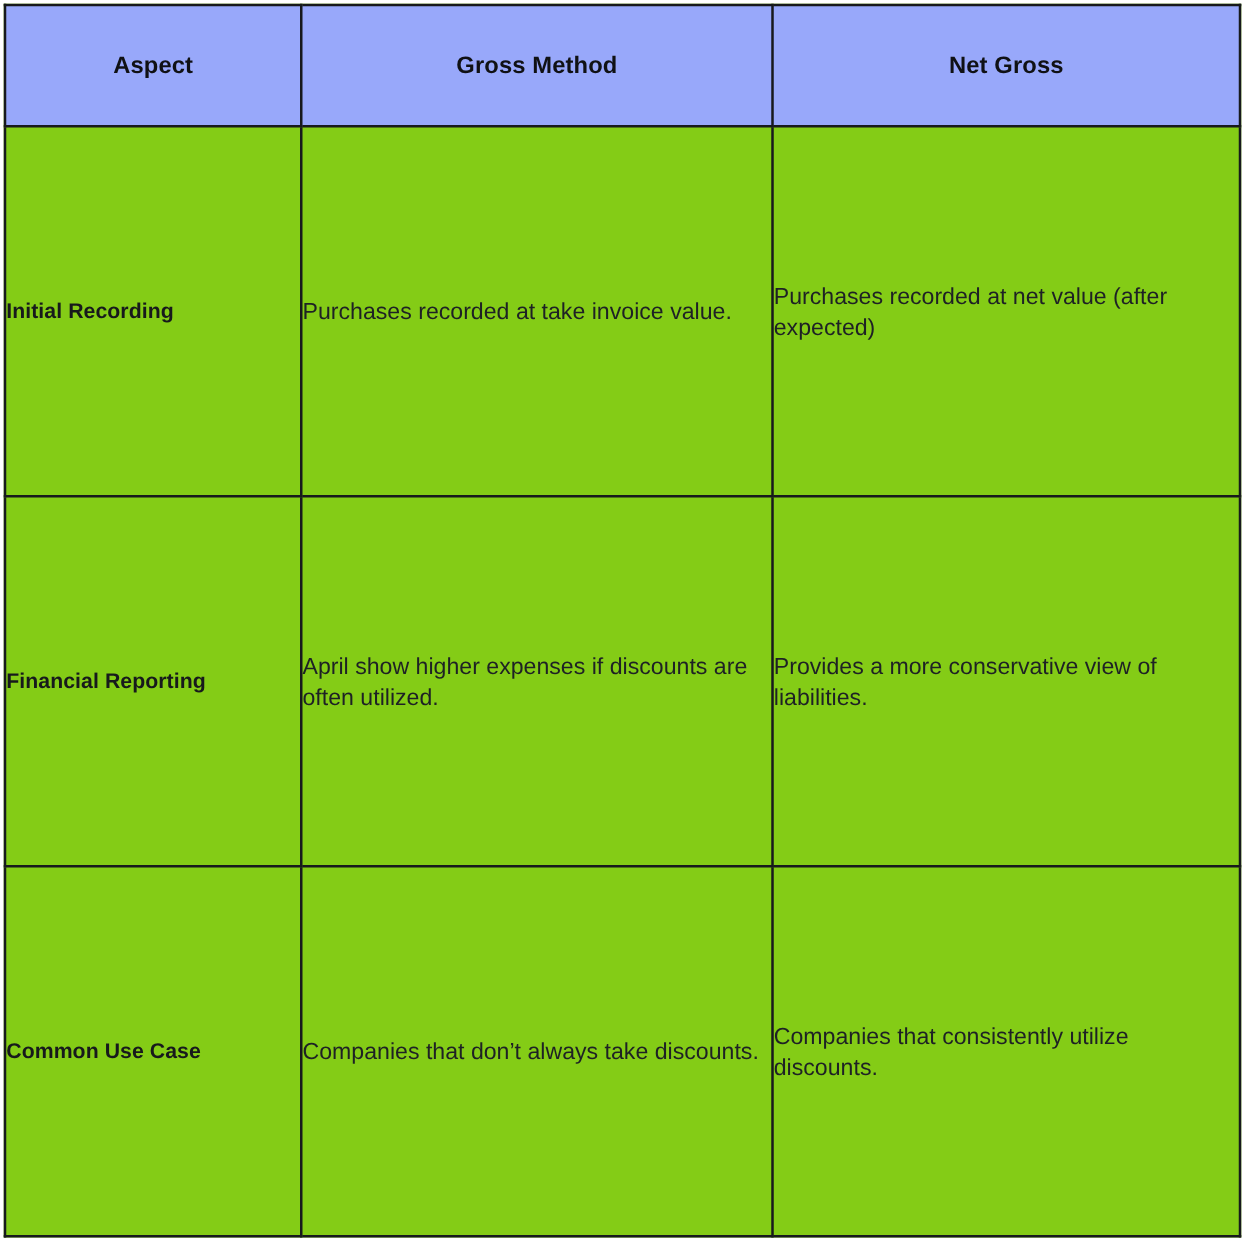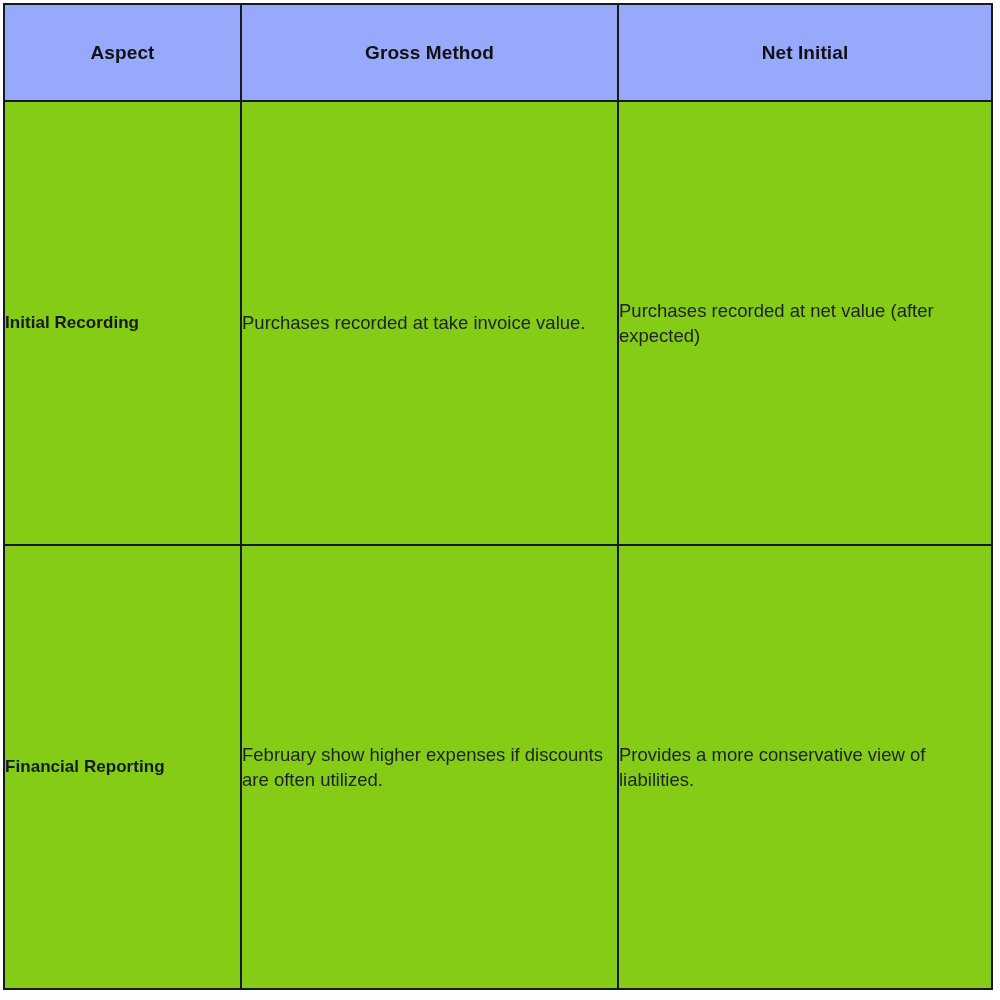--- a/index.html
+++ b/index.html
@@ -101,45 +101,54 @@
     <table class="comparison">
       <colgroup>
         <col class="col-aspect">
         <col class="col-gross">
         <col class="col-net">
       </colgroup>
       <thead>
         <tr>
           <th class="head-cell">Aspect</th>
           <th class="head-cell">Gross Method</th>
-          <th class="head-cell">Net Initial</th>
+          <th class="head-cell">Net Gross</th>
         </tr>
       </thead>
       <tbody>
 
         <tr>
           <td class="aspect-cell">Initial Recording</td>
           <td class="desc-cell">
               <span class="txt">Purchases recorded at take invoice value.</span>
             </td>
           <td class="desc-cell">
               <span class="txt">Purchases recorded at net value (after expected)</span>
             </td>
         </tr>
 
 
 
         <tr>
           <td class="aspect-cell">Financial Reporting</td>
           <td class="desc-cell">
-              <span class="txt">February show higher expenses if discounts are often utilized.</span>
+              <span class="txt">April show higher expenses if discounts are often utilized.</span>
             </td>
           <td class="desc-cell">
               <span class="txt">Provides a more conservative view of liabilities.</span>
             </td>
         </tr>
 
 
+        <tr>
+          <td class="aspect-cell">Common Use Case</td>
+          <td class="desc-cell">
+              <span class="txt">Companies that don’t always take discounts.</span>
+            </td>
+          <td class="desc-cell">
+              <span class="txt">Companies that consistently utilize discounts.</span>
+            </td>
+        </tr>
 
       </tbody>
     </table>
   </div>
 </div>
 
 </body></html>

